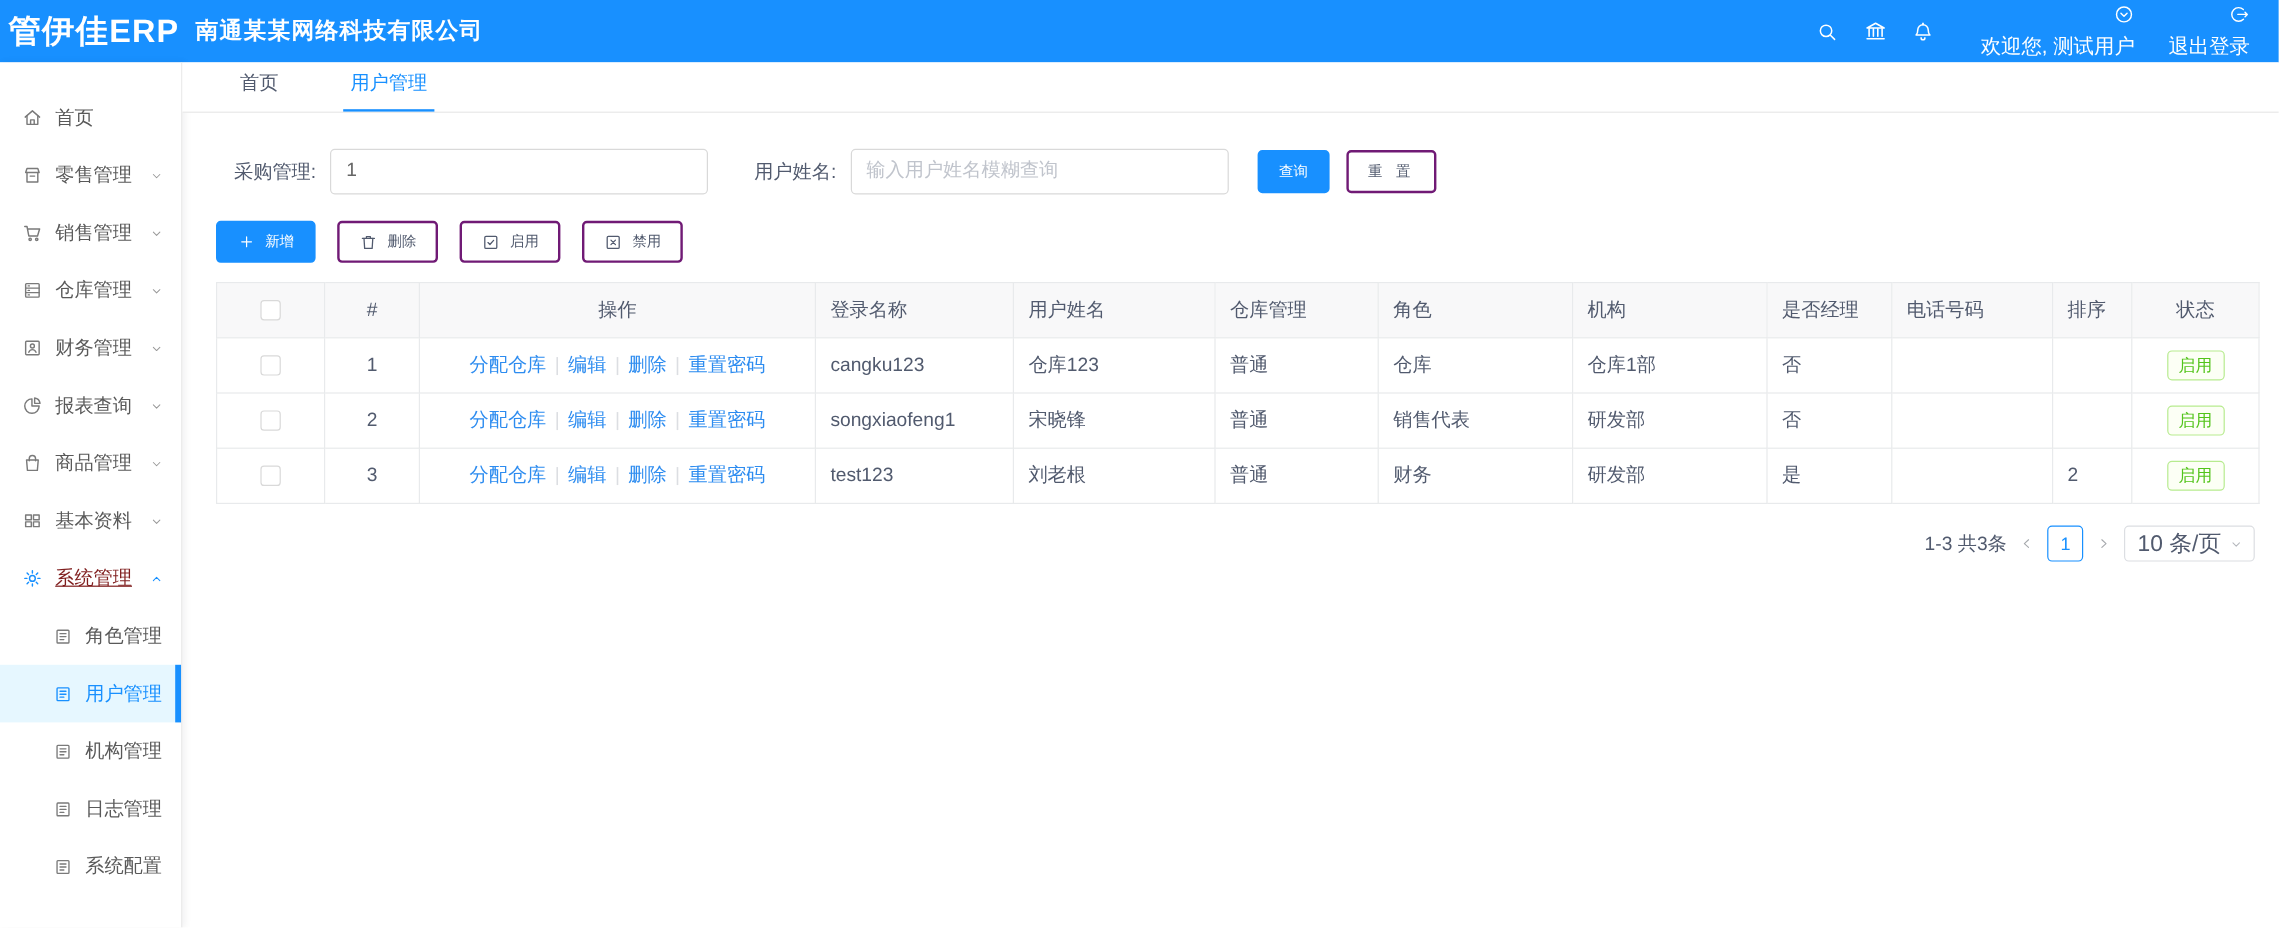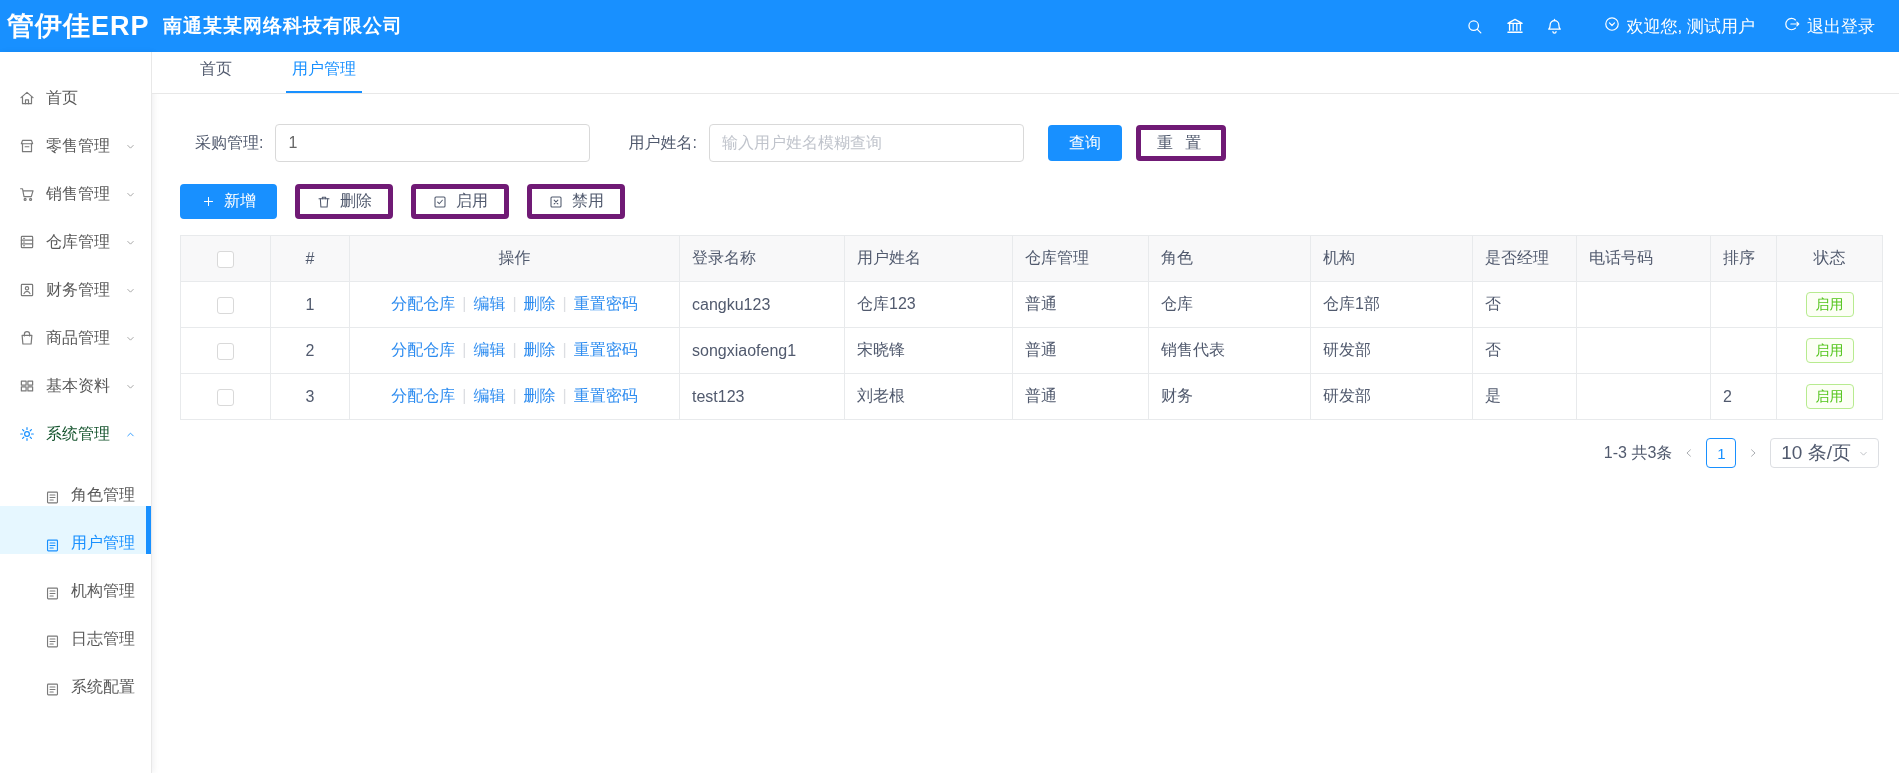--- a/index.html
+++ b/index.html
@@ -5,50 +5,50 @@
   * { margin:0; padding:0; box-sizing:border-box; }
   html,body { width:1899px; height:773px; font-family:"Liberation Sans","DejaVu Sans",sans-serif; background:#fff; overflow:hidden; }
   svg.ic { display:inline-block; vertical-align:middle; fill:none; stroke:currentColor; stroke-width:1.6; stroke-linecap:round; stroke-linejoin:round; }
 
   
   .topbar { height:52px; background:#1890ff; color:#fff; display:flex; align-items:center; padding:0 24px 0 7px; }
   .logo { font-size:27px; font-weight:700; letter-spacing:1px; width:148px; flex:none; }
   .company { font-size:19px; font-weight:700; margin-left:8px; letter-spacing:1px; }
   .topbar .spacer { flex:1; }
   .top-icon { width:40px; height:40px; display:flex; align-items:center; justify-content:center; cursor:pointer; }
-  .top-group { display:flex; align-items:flex-start; gap:6px; margin-left:28px; font-size:17px; cursor:pointer; white-space:nowrap; }
+  .top-group { display:flex; align-items:flex-end; gap:6px; margin-left:28px; font-size:17px; cursor:pointer; white-space:nowrap;flex-direction:column; }
 
   
   .frame { display:flex; height:721px; }
   .sidebar { width:152px; flex:none; background:#fff; border-right:1px solid #e8e8e8; box-shadow:2px 0 6px rgba(0,21,41,.06); padding-top:22px; overflow:hidden; }
   .menu-item { height:48px; display:flex; align-items:center; padding:0 14px 0 18px; color:#595959; font-size:16px; cursor:pointer; position:relative; }
   .menu-item .mi-icon { color:#7a7a7a; margin-right:10px; display:flex; }
   .menu-item .mi-label { flex:1; white-space:nowrap; }
   .menu-item .mi-chevron { color:#9a9a9a; display:flex; }
-  .menu-item.active { color:#14532d; }
+  .menu-item.active { color:#7f1d1d;text-decoration:underline; }
   .menu-item.active .mi-icon, .menu-item.active .mi-chevron { color:#1890ff; }
-  .submenu-item { height:48px; display:flex; align-items:flex-end; padding-left:44px; color:#595959; font-size:16px; cursor:pointer; position:relative; }
+  .submenu-item { height:48px; display:flex; align-items:center; padding-left:44px; color:#595959; font-size:16px; cursor:pointer; position:relative; }
   .submenu-item .mi-icon { color:#7a7a7a; margin-right:10px; display:flex; }
   .submenu-item.active { background:#e6f7ff; color:#1890ff; }
   .submenu-item.active .mi-icon { color:#1890ff; }
   .submenu-item.active::after { content:""; position:absolute; right:0; top:0; bottom:0; width:5px; background:#1890ff; }
 
   
   .main { flex:1; display:flex; flex-direction:column; min-width:0; }
   .tabstrip { height:42px; border-bottom:1px solid #e8e8e8; display:flex; align-items:flex-end; padding-left:42px; gap:48px; background:#fff; }
   .tab { font-size:16px; color:#515a6e; padding:10px 6px 11px; cursor:pointer; border-bottom:2px solid transparent; }
   .tab.active { color:#1890ff; border-bottom-color:#1890ff; }
 
   .content { padding:30px 18px 0 28px; }
   .filter-row { display:flex; align-items:center; margin-left:15px; }
   .filter-label { font-size:16px; color:#515a6e; margin-right:12px; white-space:nowrap; }
   .filter-input { width:315px; height:38px; border:1px solid #d9d9d9; border-radius:4px; padding:0 12px; font-size:16px; color:#666; outline:none; font-family:inherit; }
   .filter-input::placeholder { color:#c0c4cc; }
   .gap-lg { width:38px; }
-  .btn { height:36px; border-radius:4px; border:5px solid #701a75; background:#fff; color:#515a6e; font-size:16px; padding:0 16px; cursor:pointer; display:inline-flex; align-items:center; gap:8px; font-family:inherit; white-space:nowrap; }
+  .btn { height:36px; border-radius:4px; border:2px solid #701a75; background:#fff; color:#515a6e; font-size:12px; padding:0 16px; cursor:pointer; display:inline-flex; align-items:center; gap:8px; font-family:inherit; white-space:nowrap; }
   .btn.primary { background:#1890ff; border-color:#1890ff; color:#fff; }
   .btn-search { margin-left:24px; }
   .btn-reset { margin-left:14px; letter-spacing:4px; }
 
   .toolbar { display:flex; gap:18px; margin-top:22px; }
   .toolbar .btn { height:35px; }
 
   
   .tbl-wrap { margin-top:16px; }
   table.grid { border-collapse:collapse; table-layout:fixed; width:1702px; font-size:16px; color:#515a6e; }
@@ -260,20 +260,33 @@
           </svg>
         </span>
     </div>
       <div class="menu-item">
       <span class="mi-icon">
           <svg class="ic" width="18" height="18">
             <use href="#finance-icon"></use>
           </svg>
         </span>
       <span class="mi-label">财务管理</span>
+      <span class="mi-chevron">
+          <svg class="ic" width="13" height="13">
+            <use href="#chev-down"></use>
+          </svg>
+        </span>
+    </div>
+      <div class="menu-item">
+      <span class="mi-icon">
+          <svg class="ic" width="18" height="18">
+            <use href="#report-icon"></use>
+          </svg>
+        </span>
+      <span class="mi-label">报表查询</span>
       <span class="mi-chevron">
           <svg class="ic" width="13" height="13">
             <use href="#chev-down"></use>
           </svg>
         </span>
     </div>
       <div class="menu-item">
       <span class="mi-icon">
           <svg class="ic" width="18" height="18">
             <use href="#goods-icon"></use>

